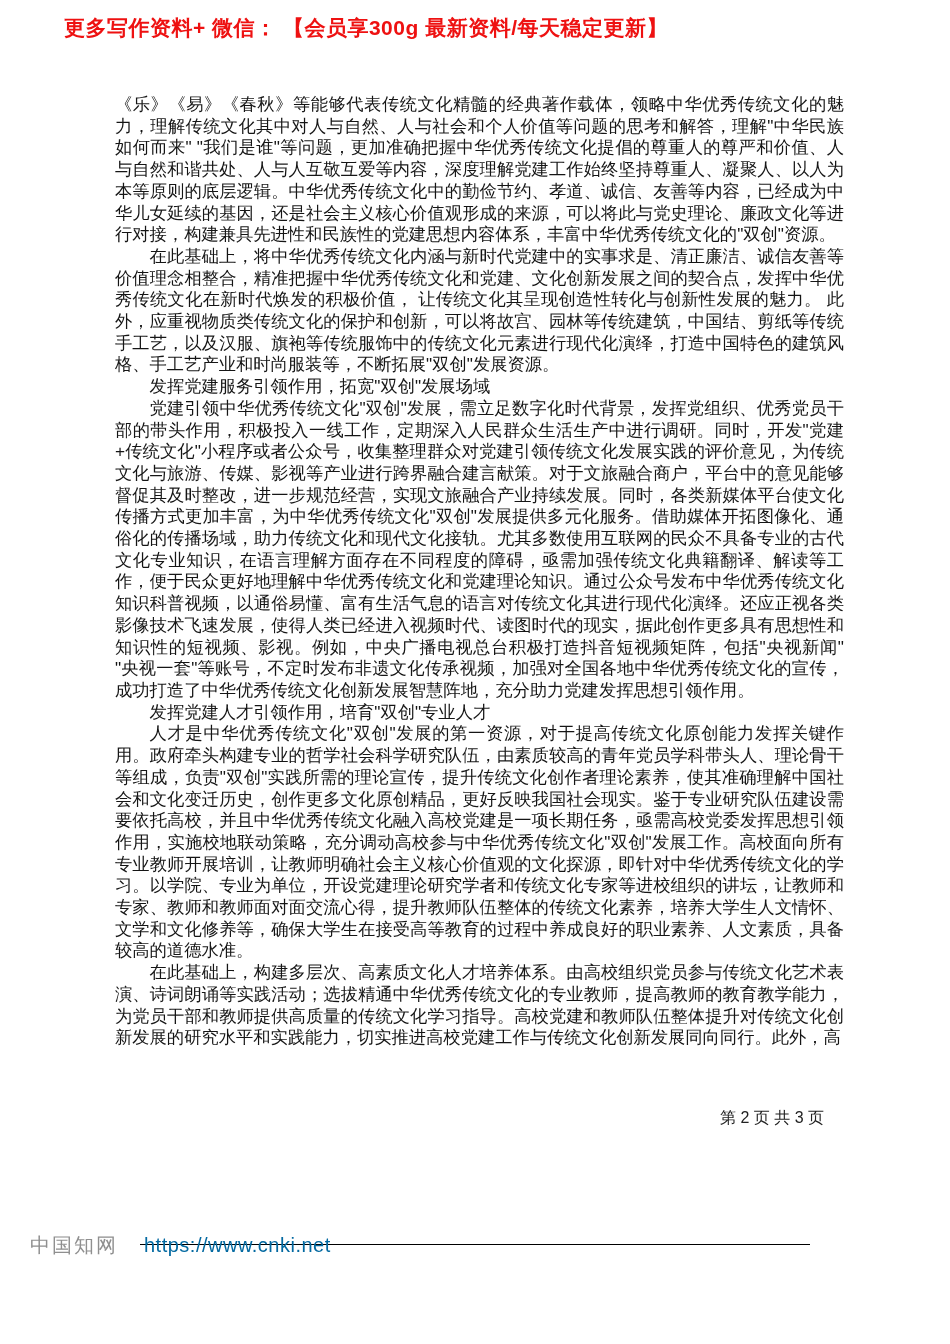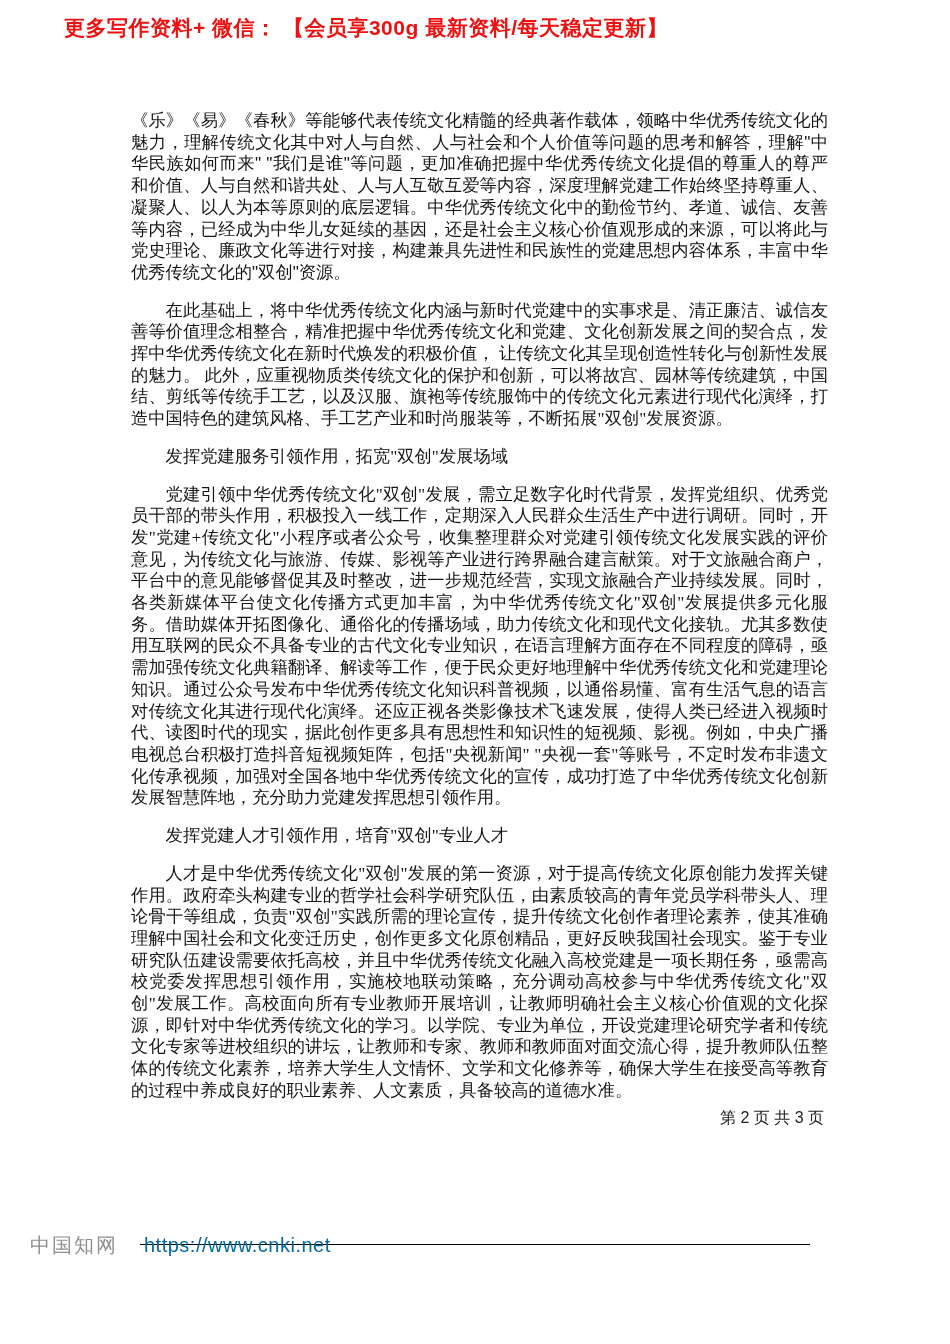--- a/index.html
+++ b/index.html
@@ -26,22 +26,22 @@
     left: 115px;
     top: 94px;
     width: 729px;
     font-size: 17.3px;
     line-height: 21.7px;
     color: #151515;
     text-align: justify;
     overflow-wrap: anywhere;
     word-break: break-all;
   }
-  .doc p { margin: 16px; padding: 0; }
-  .doc p.indent { text-indent: 2em; font-family: Liberation Serif, serif; }
+  .doc p { margin: 0; padding: 0; }
+  .doc p.indent { text-indent: 2em; }
   .page-footer {
     position: absolute;
     left: 132px;
     top: 1108px;
     width: 692px;
     text-align: right;
     font-size: 16px;
     color: #222222;
   }
   .divider {
@@ -79,20 +79,21 @@
 
   <div class="header-notice">更多写作资料+ 微信： 【会员享300g 最新资料/每天稳定更新】</div>
 
   <div class="doc" id="doc-body">
       <p class="para">《乐》《易》《春秋》等能够代表传统文化精髓的经典著作载体，领略中华优秀传统文化的魅力，理解传统文化其中对人与自然、人与社会和个人价值等问题的思考和解答，理解"中华民族如何而来" "我们是谁"等问题，更加准确把握中华优秀传统文化提倡的尊重人的尊严和价值、人与自然和谐共处、人与人互敬互爱等内容，深度理解党建工作始终坚持尊重人、凝聚人、以人为本等原则的底层逻辑。中华优秀传统文化中的勤俭节约、孝道、诚信、友善等内容，已经成为中华儿女延续的基因，还是社会主义核心价值观形成的来源，可以将此与党史理论、廉政文化等进行对接，构建兼具先进性和民族性的党建思想内容体系，丰富中华优秀传统文化的"双创"资源。</p>
       <p class="para indent">在此基础上，将中华优秀传统文化内涵与新时代党建中的实事求是、清正廉洁、诚信友善等价值理念相整合，精准把握中华优秀传统文化和党建、文化创新发展之间的契合点，发挥中华优秀传统文化在新时代焕发的积极价值， 让传统文化其呈现创造性转化与创新性发展的魅力。 此外，应重视物质类传统文化的保护和创新，可以将故宫、园林等传统建筑，中国结、剪纸等传统手工艺，以及汉服、旗袍等传统服饰中的传统文化元素进行现代化演绎，打造中国特色的建筑风格、手工艺产业和时尚服装等，不断拓展"双创"发展资源。</p>
       <p class="para indent">发挥党建服务引领作用，拓宽"双创"发展场域</p>
       <p class="para indent">党建引领中华优秀传统文化"双创"发展，需立足数字化时代背景，发挥党组织、优秀党员干部的带头作用，积极投入一线工作，定期深入人民群众生活生产中进行调研。同时，开发"党建+传统文化"小程序或者公众号，收集整理群众对党建引领传统文化发展实践的评价意见，为传统文化与旅游、传媒、影视等产业进行跨界融合建言献策。对于文旅融合商户，平台中的意见能够督促其及时整改，进一步规范经营，实现文旅融合产业持续发展。同时，各类新媒体平台使文化传播方式更加丰富，为中华优秀传统文化"双创"发展提供多元化服务。借助媒体开拓图像化、通俗化的传播场域，助力传统文化和现代文化接轨。尤其多数使用互联网的民众不具备专业的古代文化专业知识，在语言理解方面存在不同程度的障碍，亟需加强传统文化典籍翻译、解读等工作，便于民众更好地理解中华优秀传统文化和党建理论知识。通过公众号发布中华优秀传统文化知识科普视频，以通俗易懂、富有生活气息的语言对传统文化其进行现代化演绎。还应正视各类影像技术飞速发展，使得人类已经进入视频时代、读图时代的现实，据此创作更多具有思想性和知识性的短视频、影视。例如，中央广播电视总台积极打造抖音短视频矩阵，包括"央视新闻" "央视一套"等账号，不定时发布非遗文化传承视频，加强对全国各地中华优秀传统文化的宣传，成功打造了中华优秀传统文化创新发展智慧阵地，充分助力党建发挥思想引领作用。</p>
       <p class="para indent">发挥党建人才引领作用，培育"双创"专业人才</p>
       <p class="para indent">人才是中华优秀传统文化"双创"发展的第一资源，对于提高传统文化原创能力发挥关键作用。政府牵头构建专业的哲学社会科学研究队伍，由素质较高的青年党员学科带头人、理论骨干等组成，负责"双创"实践所需的理论宣传，提升传统文化创作者理论素养，使其准确理解中国社会和文化变迁历史，创作更多文化原创精品，更好反映我国社会现实。鉴于专业研究队伍建设需要依托高校，并且中华优秀传统文化融入高校党建是一项长期任务，亟需高校党委发挥思想引领作用，实施校地联动策略，充分调动高校参与中华优秀传统文化"双创"发展工作。高校面向所有专业教师开展培训，让教师明确社会主义核心价值观的文化探源，即针对中华优秀传统文化的学习。以学院、专业为单位，开设党建理论研究学者和传统文化专家等进校组织的讲坛，让教师和专家、教师和教师面对面交流心得，提升教师队伍整体的传统文化素养，培养大学生人文情怀、文学和文化修养等，确保大学生在接受高等教育的过程中养成良好的职业素养、人文素质，具备较高的道德水准。</p>
+      <p class="para indent">在此基础上，构建多层次、高素质文化人才培养体系。由高校组织党员参与传统文化艺术表演、诗词朗诵等实践活动；选拔精通中华优秀传统文化的专业教师，提高教师的教育教学能力，为党员干部和教师提供高质量的传统文化学习指导。高校党建和教师队伍整体提升对传统文化创新发展的研究水平和实践能力，切实推进高校党建工作与传统文化创新发展同向同行。此外，高</p>
     </div>
 
   <div class="page-footer">第 2 页 共 3 页</div>
 
   <div class="divider"></div>
 
   <div class="watermark">
     <span class="brand">中国知网</span>
     <span class="url">https://www.cnki.net</span>
   </div>

